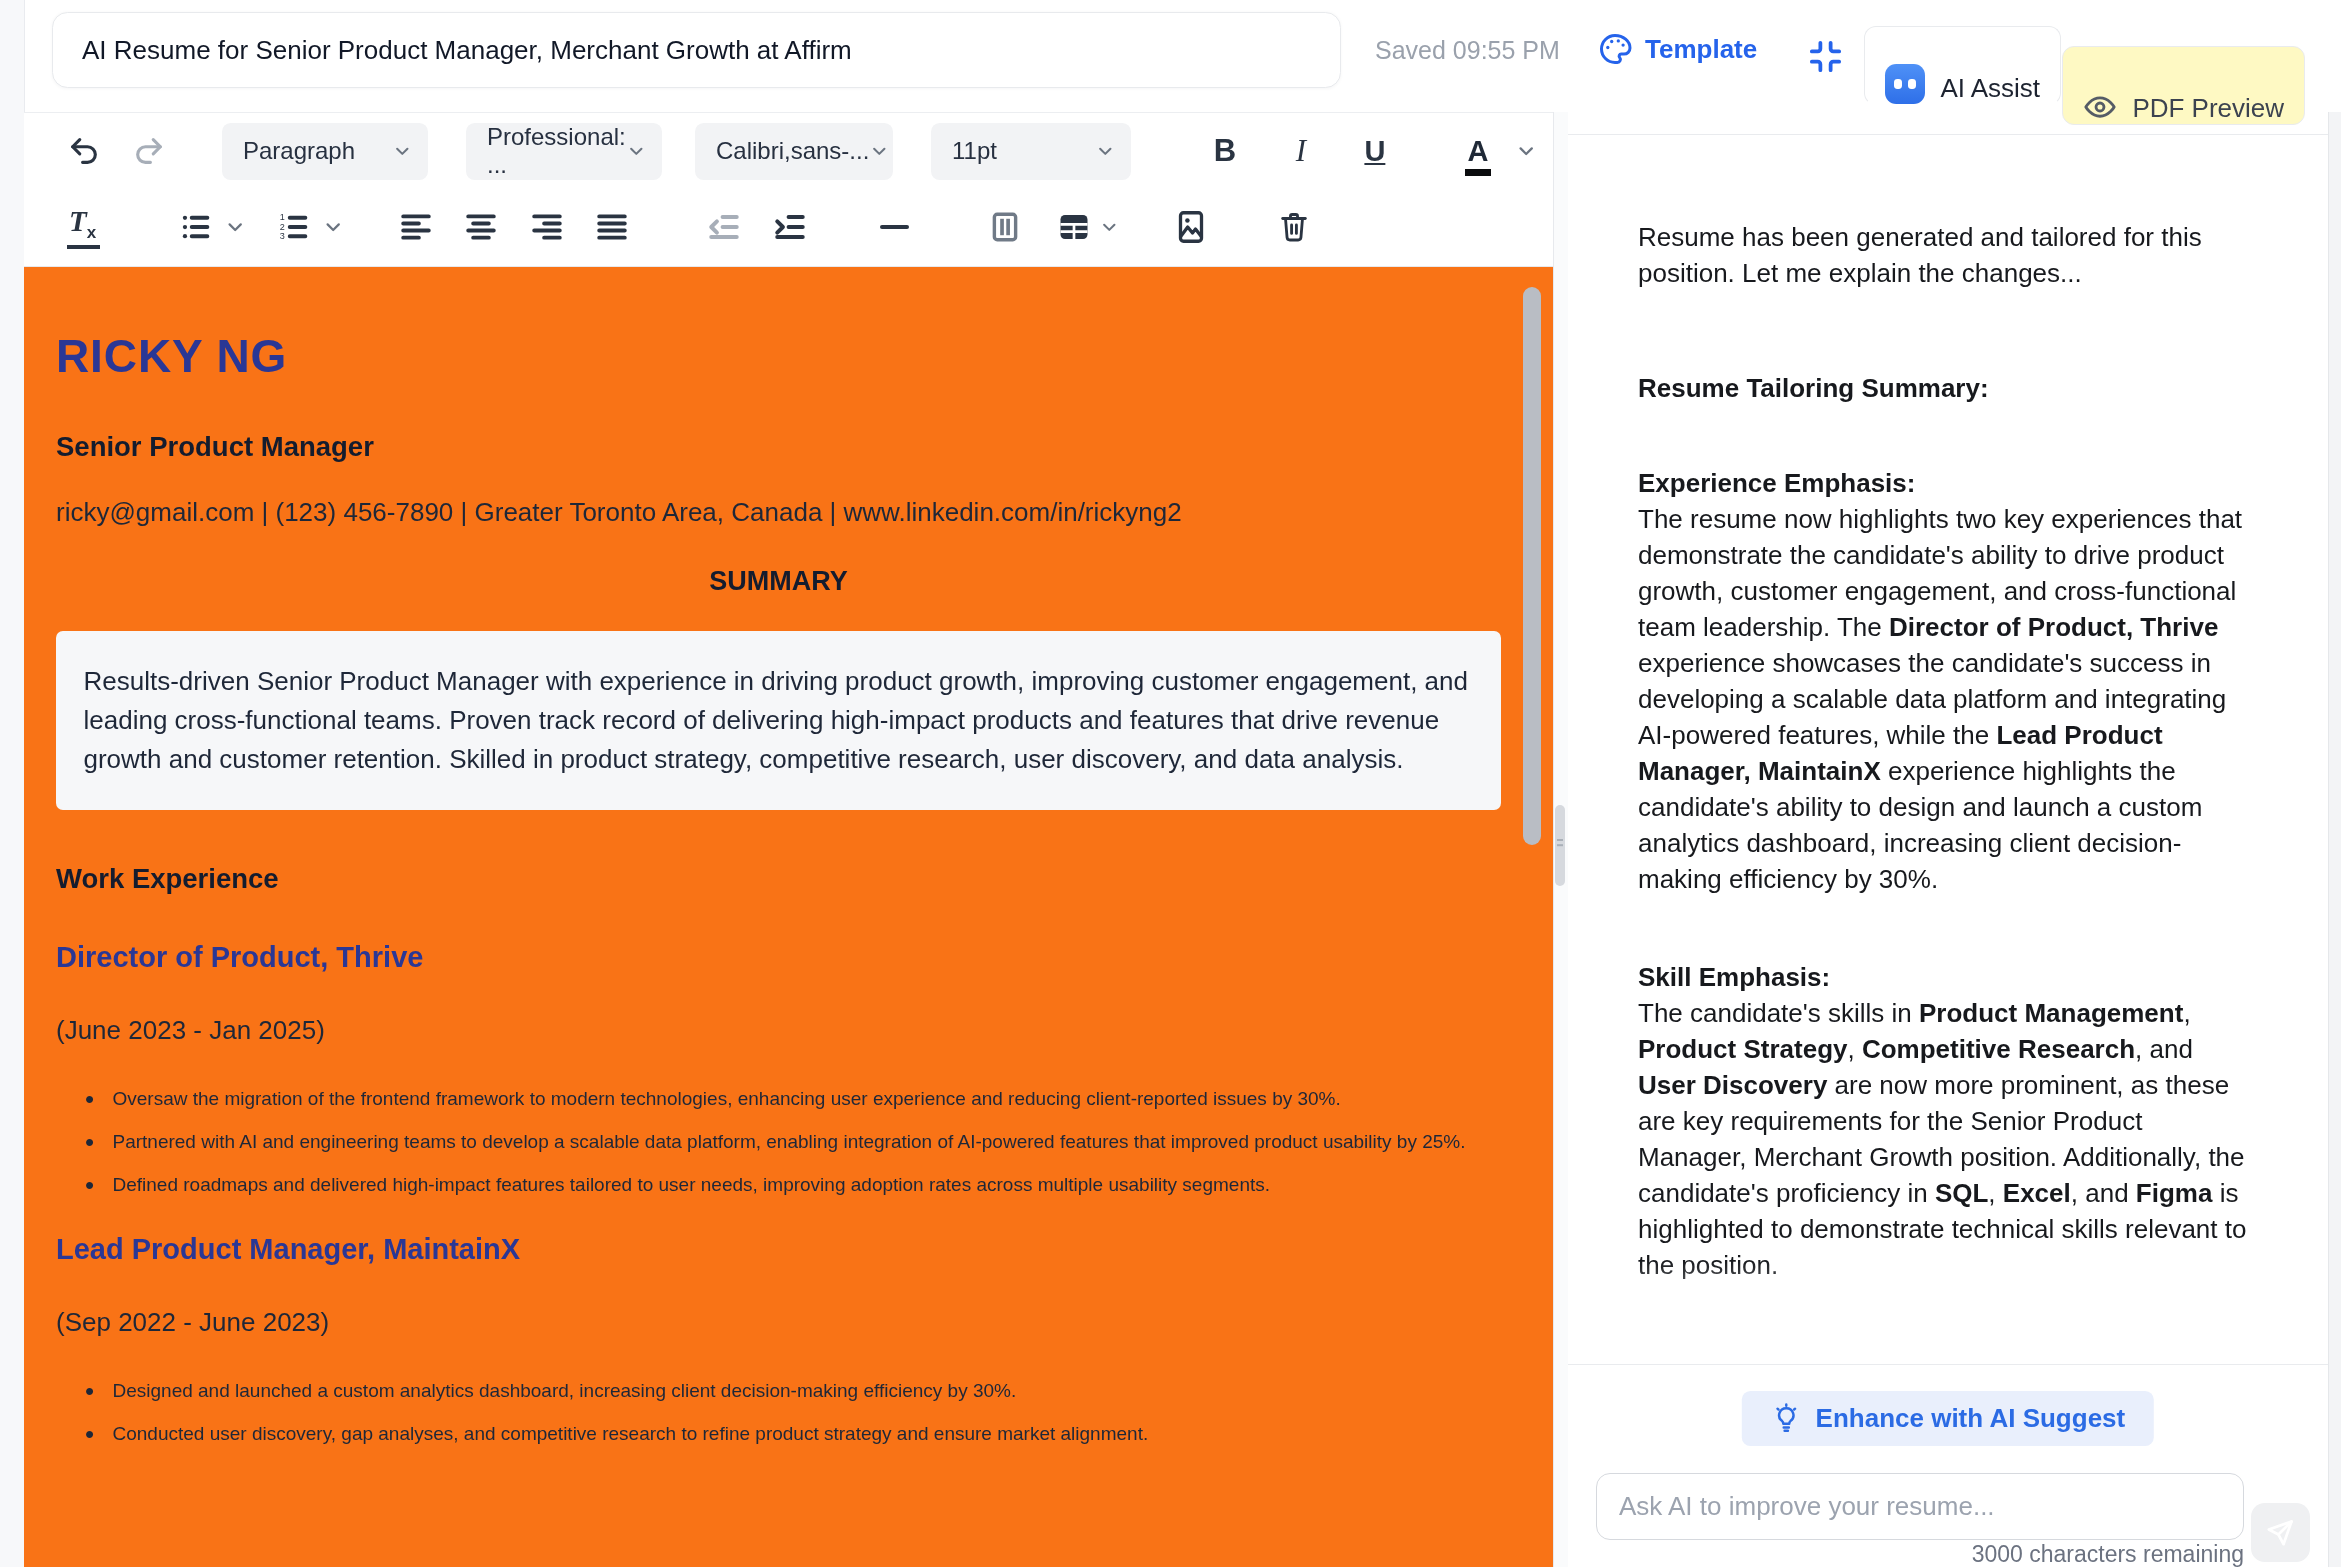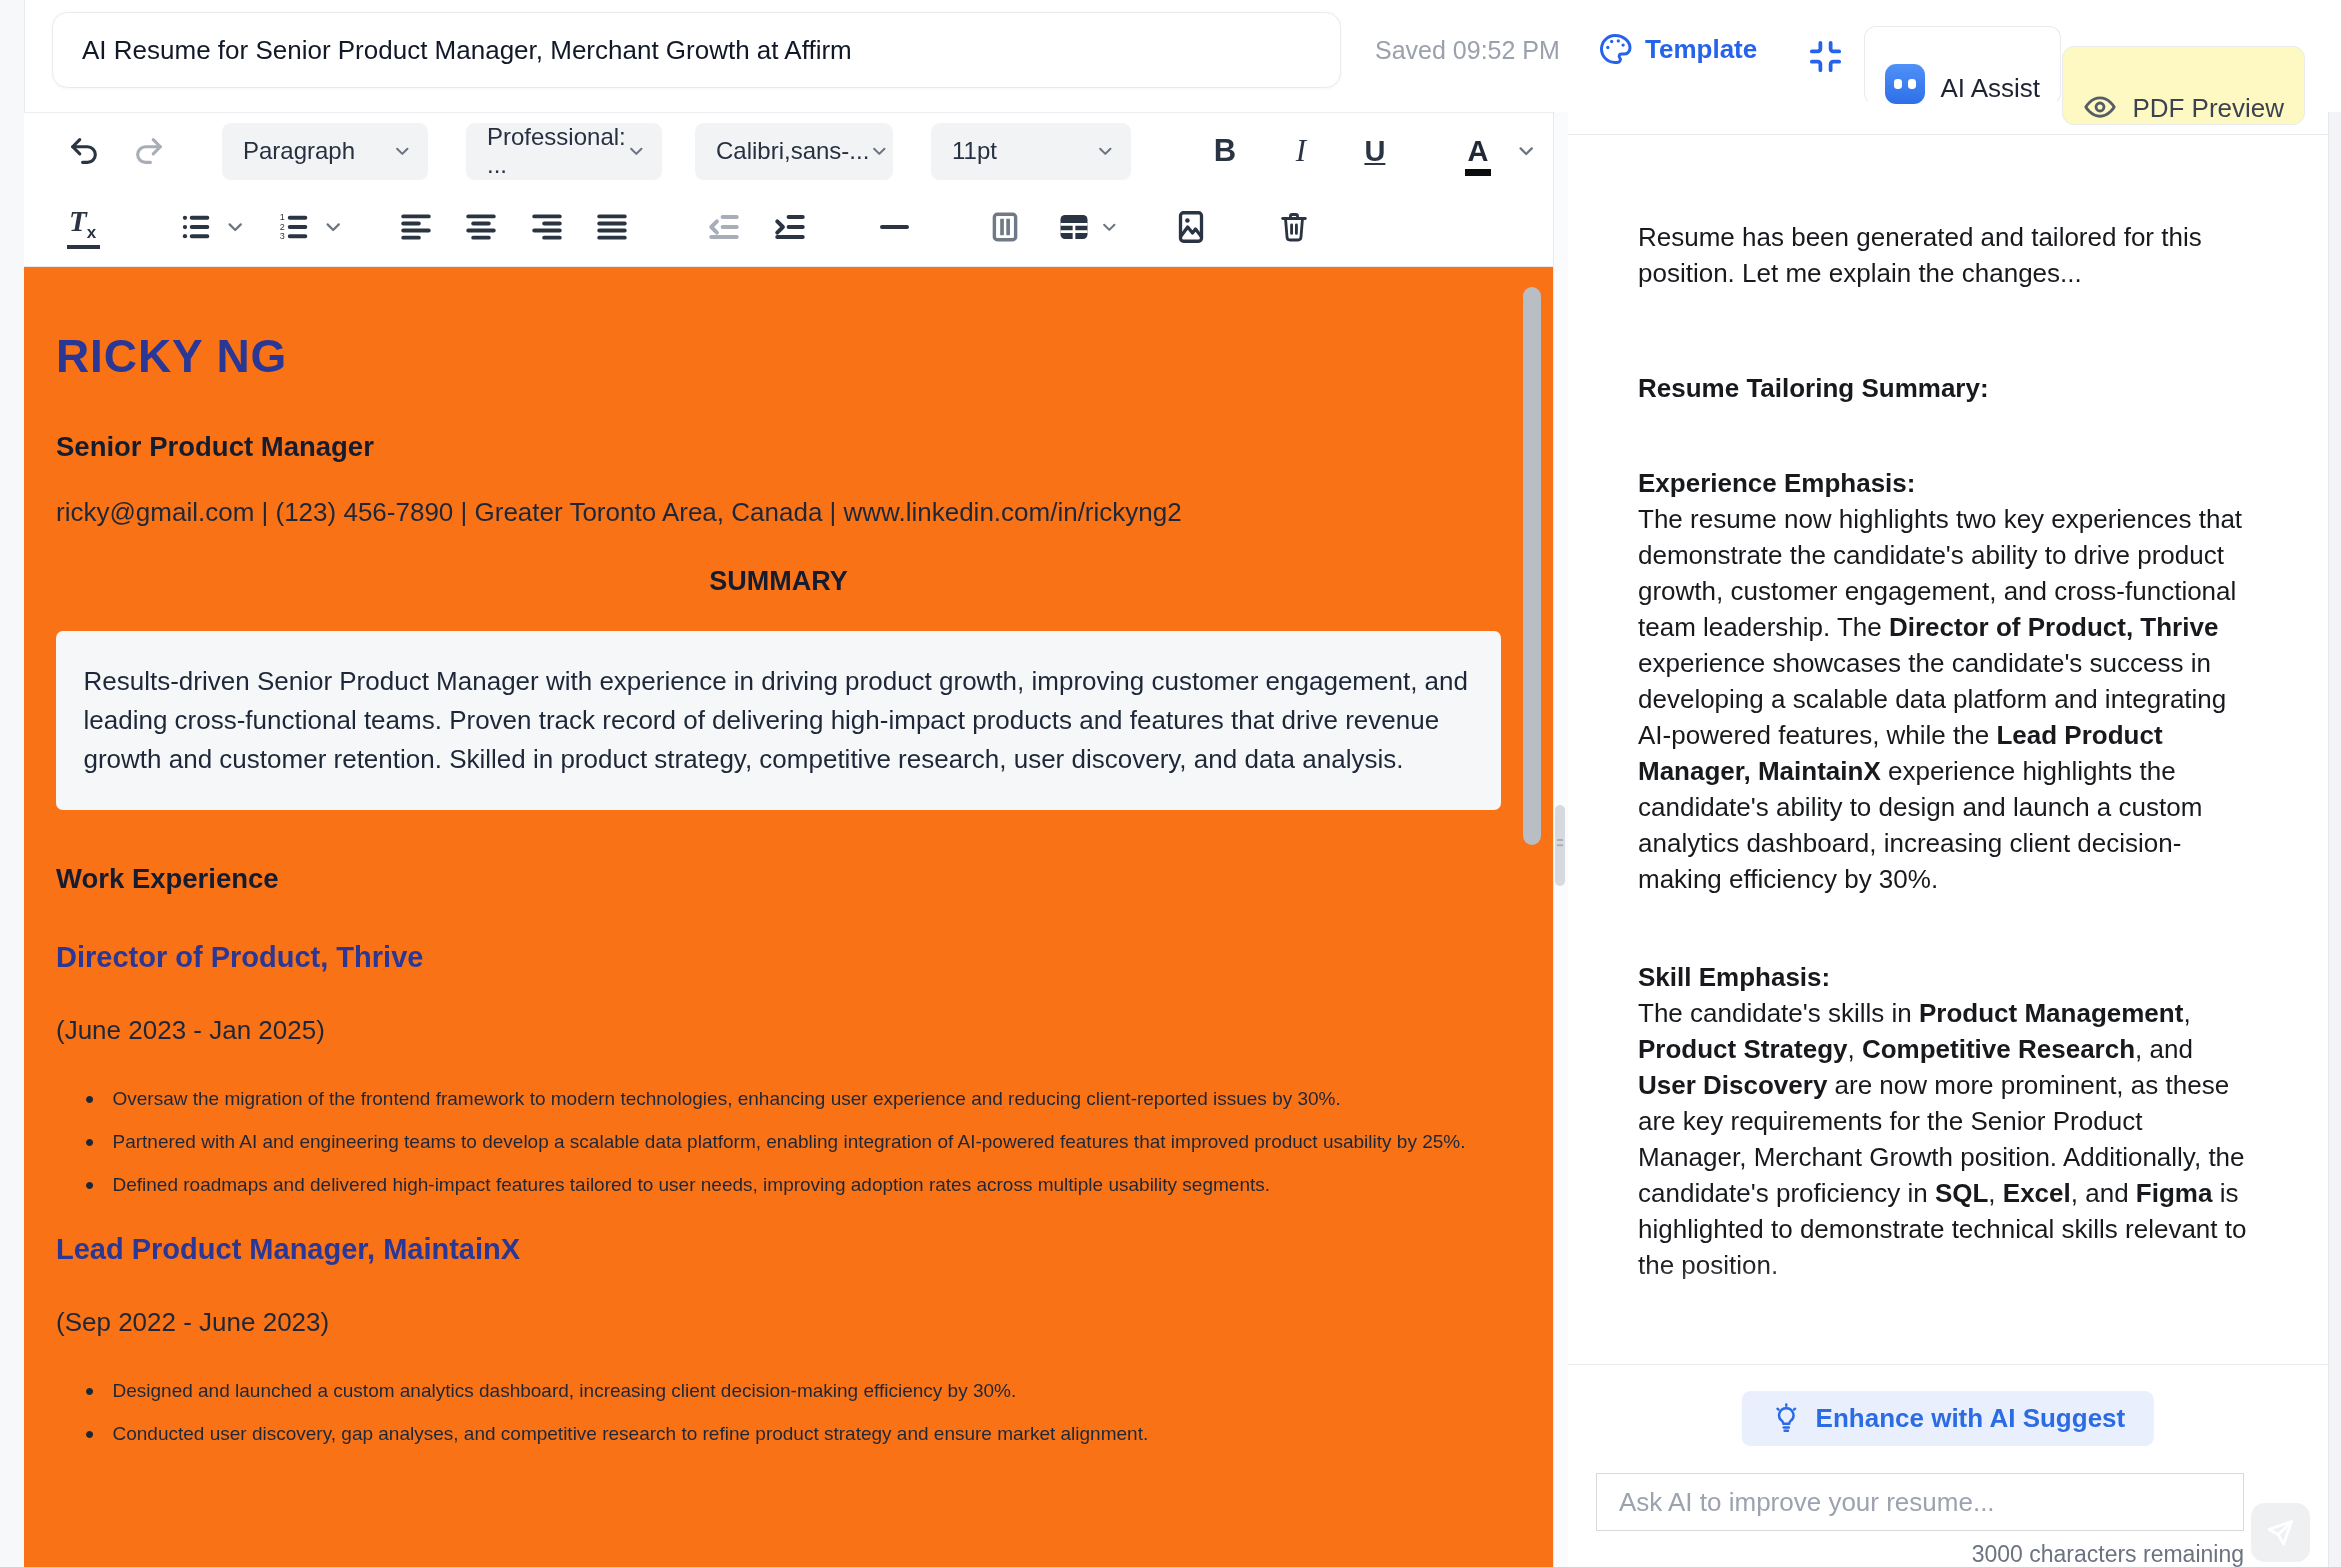--- a/index.html
+++ b/index.html
@@ -78,35 +78,35 @@
   .chat-h{font-weight:700;margin:0 0 0 0;}
   .chat-h.solo{margin-bottom:59px;}
   .chat-block{margin:0 0 62px 0;}
   .chat-block b{font-weight:700;}
   .chat-fade{position:absolute;left:0;right:0;bottom:204px;height:103px;pointer-events:none;
     background:linear-gradient(180deg,rgba(255,255,255,0),#ffffff 88%);}
   .chat-bottom{position:absolute;left:0;right:0;bottom:0;height:204px;box-sizing:border-box;background:#fff;border-top:1.7px solid #e9ebee;}
   .enhance{position:absolute;left:50%;transform:translateX(-50%);top:26px;height:55px;display:flex;align-items:center;gap:13.8px;
     padding:0 29px;background:#e9effc;border:none;border-radius:8.6px;color:#2b6be4;font-size:26px;font-weight:700;
     font-family:"Liberation Sans",sans-serif;cursor:pointer;white-space:nowrap;}
-  .ask{position:absolute;left:27.5px;top:108px;width:648px;height:58px;box-sizing:border-box;border:1.7px solid #d6d9de;
-    border-radius:0;padding:0 22.4px;font-size:26px;color:#111827;font-family:"Liberation Sans",sans-serif;outline:none;}
+  .ask{position:absolute;left:27.5px;top:108px;width:648px;height:67px;box-sizing:border-box;border:1.7px solid #d6d9de;
+    border-radius:14px;padding:0 22.4px;font-size:26px;color:#111827;font-family:"Liberation Sans",sans-serif;outline:none;}
   .ask::placeholder{color:#9ca3af;}
   .chars{position:absolute;right:84px;top:176px;font-size:23px;color:#6b7280;text-align:right;}
   .send{position:absolute;right:18px;top:138px;width:59px;height:59px;border:none;border-radius:13.8px;background:#eff0f2;
     display:flex;align-items:center;justify-content:center;cursor:pointer;}
 </style>
 </head>
 <body>
 
 <div class="app">
   <div class="left-strip"></div>
 
   <input class="doc-title" value="AI Resume for Senior Product Manager, Merchant Growth at Affirm" style="">
-  <div class="saved">Saved 09:52 PM</div>
+  <div class="saved">Saved 09:55 PM</div>
 
   <div class="template-btn">
     <span>
       <svg width="36" height="36" viewBox="0 0 24 24" fill="none" stroke="currentColor" stroke-width="2" stroke-linecap="round" stroke-linejoin="round">
         <path d="M12 3a9 9 0 1 0 0 18h1.6a2 2 0 0 0 1.5-3.3c-.8-.9-.2-2.3 1-2.3H18a4 4 0 0 0 4-4C22 6.8 17.5 3 12 3z"></path>
         <circle cx="7.2" cy="11" r="1.1" fill="currentColor" stroke="none"></circle>
         <circle cx="9.8" cy="7" r="1.1" fill="currentColor" stroke="none"></circle>
         <circle cx="14.2" cy="6.6" r="1.1" fill="currentColor" stroke="none"></circle>
         <circle cx="17.4" cy="9.4" r="1.1" fill="currentColor" stroke="none"></circle>
       </svg>

